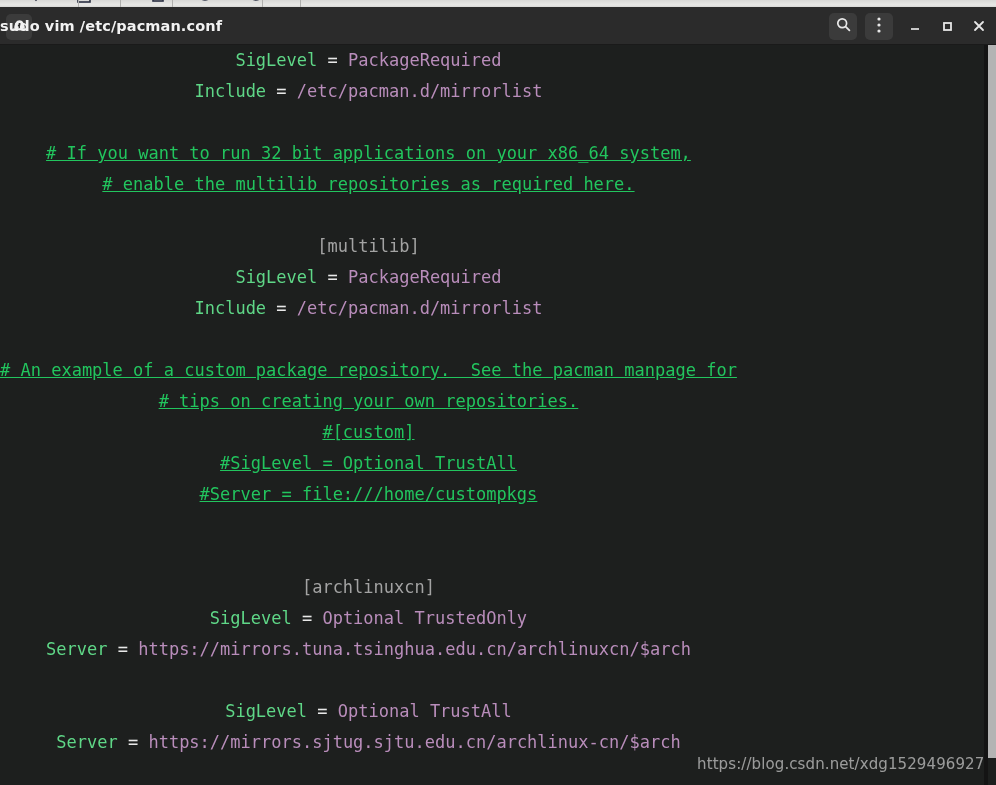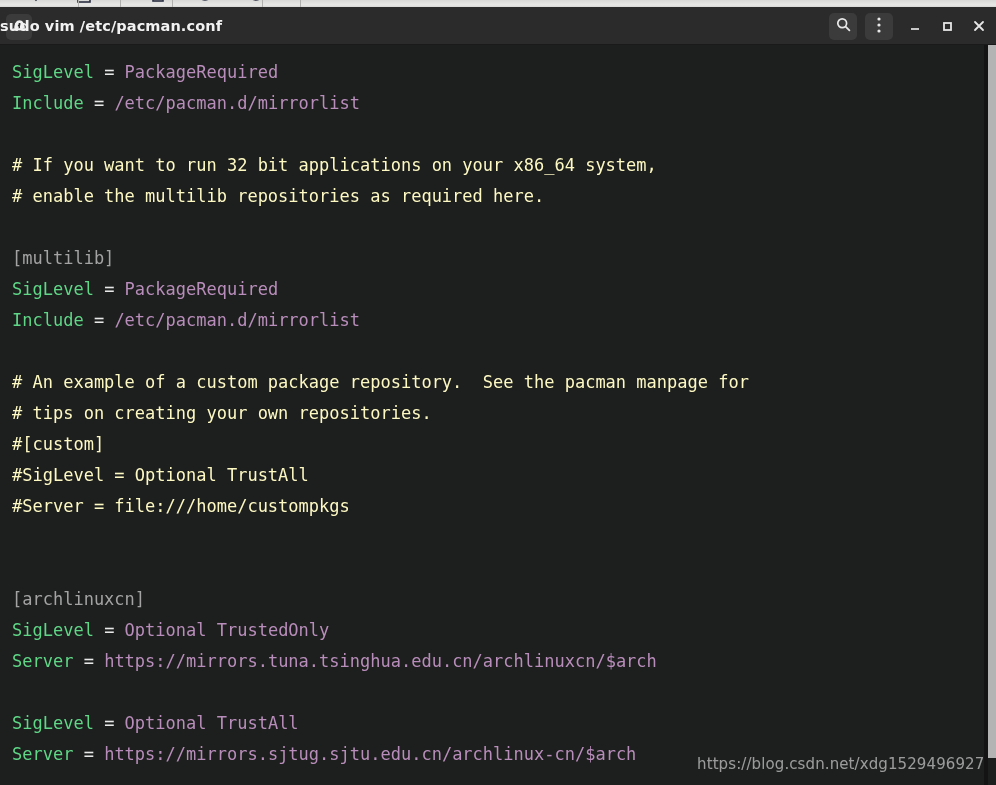--- a/index.html
+++ b/index.html
@@ -100,33 +100,34 @@
   #editor {
     position: absolute;
     left: 0; top: 45px;
     width: 984px; height: 740px;
     background: #1d1f1e;
     overflow: hidden;
   }
   #code {
     position: absolute;
     left: 0; top: 0;
-    margin: 12px;
+    margin: 0;
     padding: 0;
     font-family: "DejaVu Sans Mono", monospace;
     font-size: 17px;
     line-height: 31px;
     white-space: pre;
     color: #d8d8d8;
+    text-align: center;
   }
   .ln { display: block; height: 31px; }
   .k   { color: #5fd787; }               
   .eq  { color: #e8e8e8; }               
   .v   { color: #b98dbb; }               
-  .cmt { color: #fef9c3; }               
+  .cmt { color: #22c55e; text-decoration: underline; }               
   .sec { color: #a3a3a3; }               
 
   
   #status-line {
     position: absolute;
     left: 0; bottom: 0;
     width: 984px; height: 24px;
     color: #ededed;
     font-family: "DejaVu Sans Mono", monospace;
     font-size: 17px;

